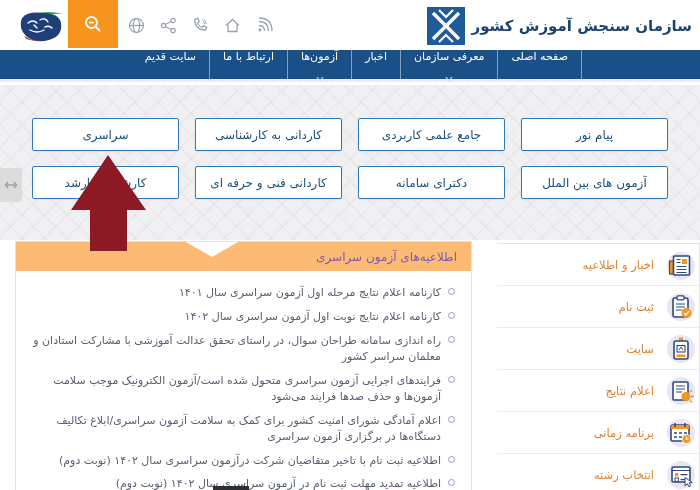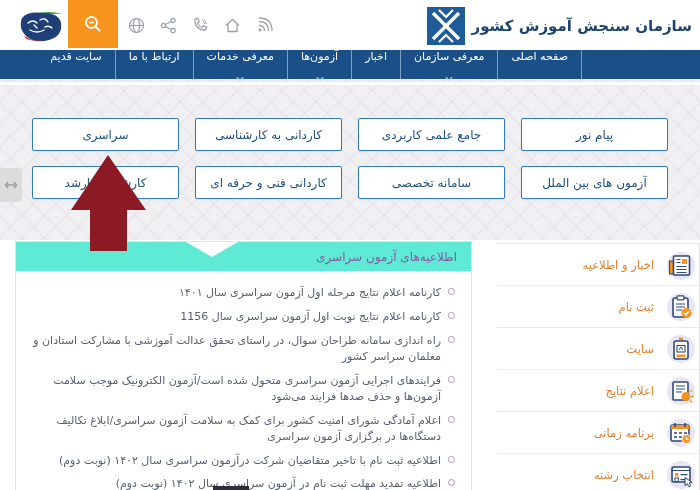--- a/index.html
+++ b/index.html
@@ -72,21 +72,21 @@
   .red-arrow { position:absolute; left:60px; top:150px; pointer-events:none; z-index:5; }
 
   
   .content { position:absolute; top:240px; left:0; right:0; bottom:0; background:#fff; }
 
   .ann-card {
     position:absolute; top:1px; left:15px; width:457px; height:260px;
     background:#fff; border:1px solid #e2e2e6; overflow:hidden;
   }
   .ann-head {
-    position:relative; height:29px; background:#5eead4;
+    position:relative; height:29px; background:#fdba74;
     display:flex; align-items:center; padding:0 14px;
     color:#7e5ca5; font-size:12px;
   }
   .ann-notch {
     position:absolute; top:0; left:170px; width:0; height:0;
     border-left:26px solid transparent; border-right:26px solid transparent;
     border-top:15px solid #ffffff;
   }
   .ann-list { padding:14px 16px 0 8px; }
   .ann-item { display:flex; align-items:flex-start; margin-bottom:8px; cursor:pointer; }
@@ -187,40 +187,36 @@
     <i class="chev"></i>
   </div>
   <div class="nav-item">
     <span>اخبار</span>
   </div>
   <div class="nav-item">
     <span>آزمون‌ها</span>
     <i class="chev"></i>
   </div>
   <div class="nav-item">
-    <span>معرفی خدمات</span>
-    <i class="chev"></i>
-  </div>
-  <div class="nav-item">
     <span>ارتباط با ما</span>
   </div>
   <div class="nav-item">
     <span>سایت قدیم</span>
   </div>
 </nav>
 
 <div class="band"></div>
 
 <div class="btn-grid">
   <button class="exam-btn">پیام نور</button>
   <button class="exam-btn">جامع علمی کاربردی</button>
   <button class="exam-btn">کاردانی به کارشناسی</button>
   <button class="exam-btn">سراسری</button>
   <button class="exam-btn">آزمون های بین الملل</button>
-  <button class="exam-btn">سامانه تخصصی</button>
+  <button class="exam-btn">دکترای سامانه</button>
   <button class="exam-btn">کاردانی فنی و حرفه ای</button>
   <button class="exam-btn">کارشناسی ارشد</button>
 </div>
 
 <div class="widget-tab">
   <svg width="14" height="14" viewBox="0 0 14 14">
     <path d="M4,4 L1.5,7 L4,10 M10,4 L12.5,7 L10,10" fill="none" stroke="#9a9a9a" stroke-width="1.4"></path>
     <line x1="3" y1="7" x2="11" y2="7" stroke="#9a9a9a" stroke-width="1.4"></line>
   </svg>
 </div>
@@ -236,21 +232,21 @@
       <span>اطلاعیه‌های آزمون سراسری</span>
       <span class="ann-notch"></span>
     </div>
     <div class="ann-list">
       <div class="ann-item">
         <span class="ann-bullet"></span>
         <span class="ann-text">کارنامه اعلام نتایج مرحله اول آزمون سراسری سال ۱۴۰۱</span>
       </div>
       <div class="ann-item">
         <span class="ann-bullet"></span>
-        <span class="ann-text">کارنامه اعلام نتایج نوبت اول آزمون سراسری سال 1156</span>
+        <span class="ann-text">کارنامه اعلام نتایج نوبت اول آزمون سراسری سال ۱۴۰۲</span>
       </div>
       <div class="ann-item">
         <span class="ann-bullet"></span>
         <span class="ann-text">راه اندازی سامانه طراحان سوال، در راستای تحقق عدالت آموزشی با مشارکت استادان و معلمان سراسر کشور</span>
       </div>
       <div class="ann-item">
         <span class="ann-bullet"></span>
         <span class="ann-text">فرایندهای اجرایی آزمون سراسری متحول شده است/آزمون الکترونیک موجب سلامت آزمون‌ها و حذف صدها فرایند می‌شود</span>
       </div>
       <div class="ann-item">

